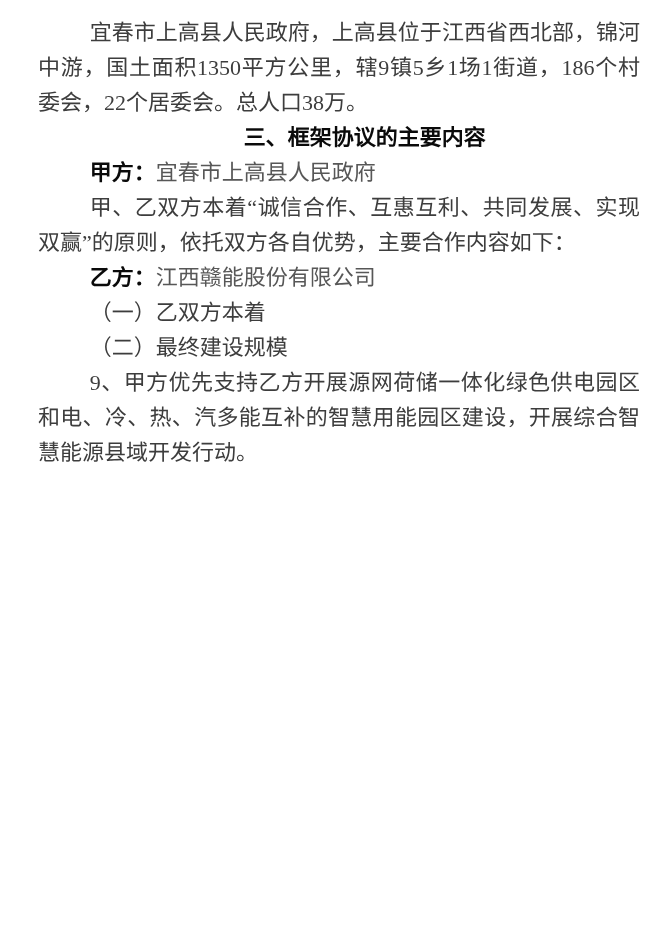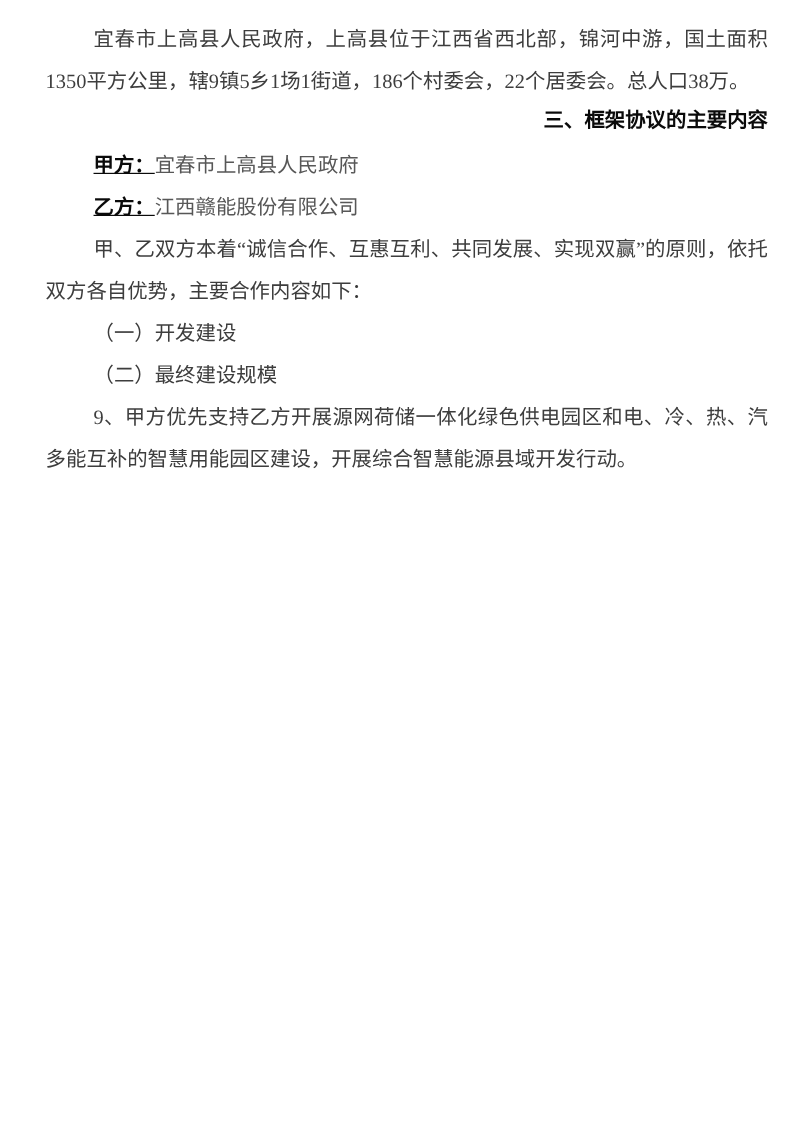--- a/index.html
+++ b/index.html
@@ -15,53 +15,52 @@
     background: var(--page-bg, #ffffff);
     padding: 15px 20px 0 38px;
     overflow: hidden;
   }
   .doc {
     width: 602px;
   }
   p.para {
     margin: 0;
     font-family: "Liberation Serif", "DejaVu Serif", serif;
-    font-size: 17px;
+    font-size: 22px;
     line-height: 35px;
     color: var(--body-color, #3d3d3d);
     text-align: justify;
     text-justify: inter-ideograph;
     text-indent: 2.35em;
     word-break: break-word;
   }
   p.para.heading {
-    font-family: Liberation Mono, monospace;
+    font-family: Liberation Sans, sans-serif;
     font-weight: 700;
     color: var(--strong-color, #0a0a0a);
-    text-align: right;
+    text-align: center;
   }
   p.para.labeled {
     color: var(--value-color, #575757);
     text-align: left;
   }
   p.para.labeled .party-label {
     font-family: "Liberation Sans", "DejaVu Sans", sans-serif;
     font-weight: 700;
     color: var(--strong-color, #0a0a0a);
     font-style: normal;
-    text-decoration: underline;
   }
 </style>
 </head>
 <body>
 
 <div class="page">
   <div class="doc">
       <p class="para body">宜春市上高县人民政府，上高县位于江西省西北部，锦河中游，国土面积1350平方公里，辖9镇5乡1场1街道，186个村委会，22个居委会。总人口38万。</p>
       <p class="para heading">三、框架协议的主要内容</p>
       <p class="para labeled"><span class="party-label">甲方：</span>宜春市上高县人民政府</p>
+      <p class="para body">甲、乙双方本着“诚信合作、互惠互利、共同发展、实现双赢”的原则，依托双方各自优势，主要合作内容如下：</p>
       <p class="para labeled"><span class="party-label">乙方：</span>江西赣能股份有限公司</p>
-      <p class="para body">甲、乙双方本着“诚信合作、互惠互利、共同发展、实现双赢”的原则，依托双方各自优势，主要合作内容如下：</p>
-      <p class="para body">（一）开发建设</p>
+      <p class="para body">（一）乙双方本着</p>
       <p class="para body">（二）最终建设规模</p>
       <p class="para body">9、甲方优先支持乙方开展源网荷储一体化绿色供电园区和电、冷、热、汽多能互补的智慧用能园区建设，开展综合智慧能源县域开发行动。</p>
     </div>
 </div>
 
 </body></html>

